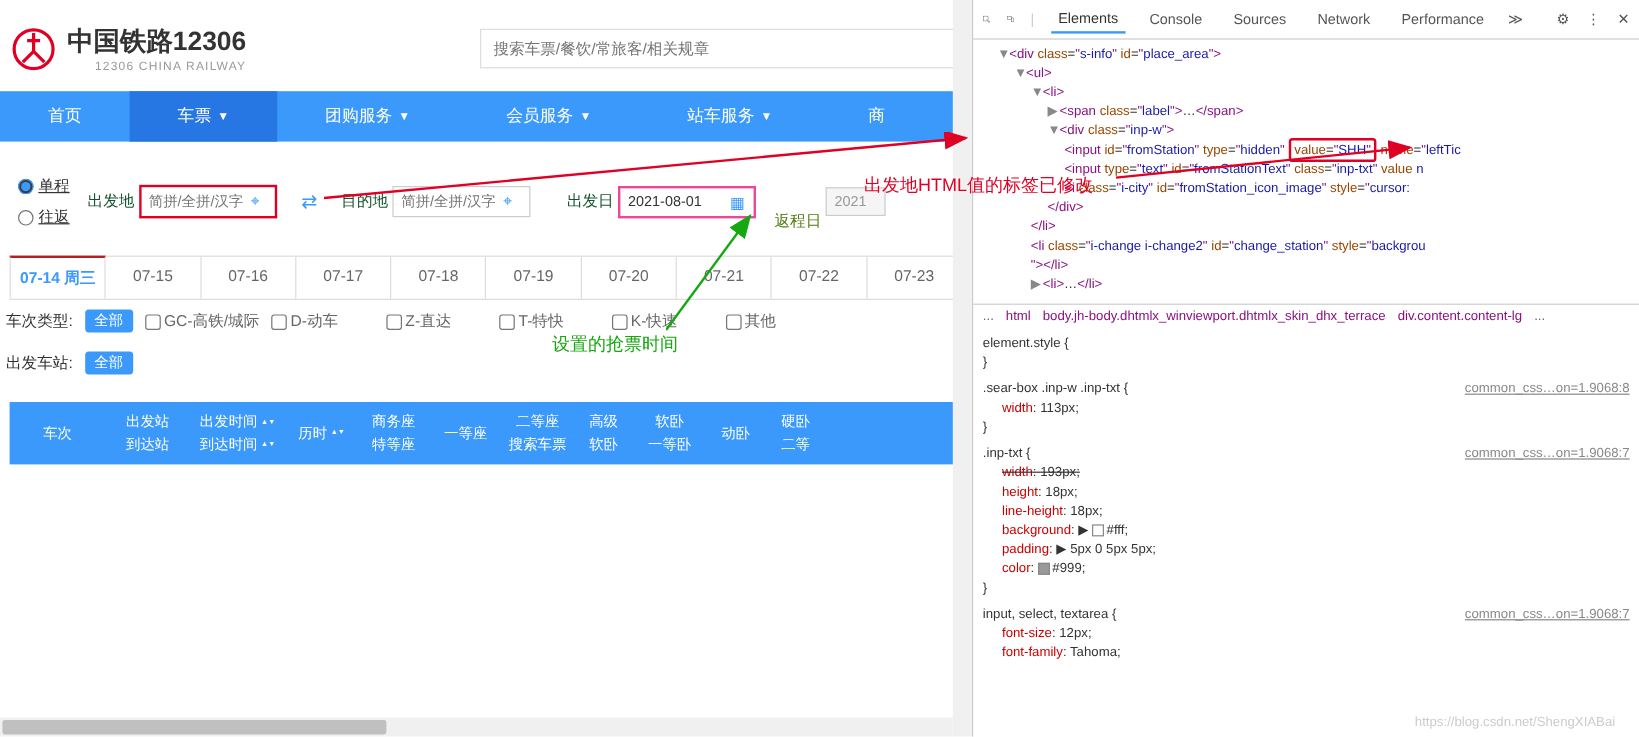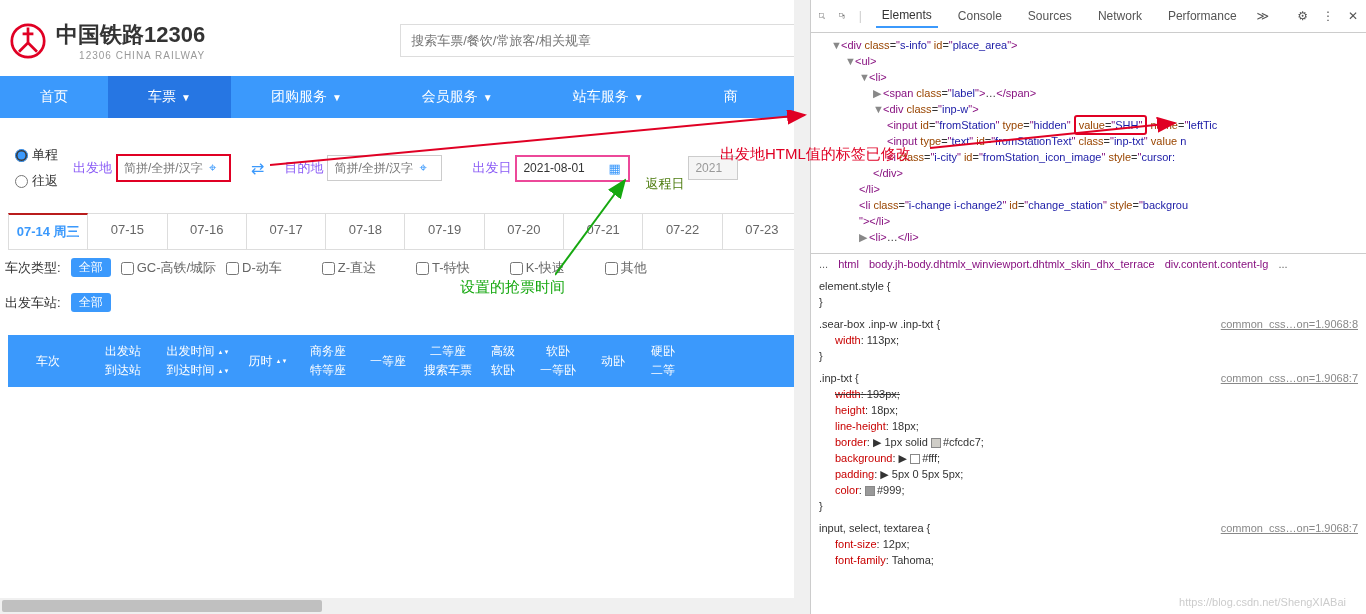--- a/index.html
+++ b/index.html
@@ -20,24 +20,24 @@
     
     
     .nav { background: #3b99fc; display: flex; height: 42px; }
     .nav-item { padding: 0 40px; display: flex; align-items: center; color: #fff; font-size: 14px; cursor: pointer; gap: 5px; }
     .nav-item.active { background: #2676e3; }
     .chevron { font-size: 10px; }
     
     
     .search-form { padding: 25px 15px 20px 15px; display: flex; align-items: center; gap: 15px; font-size: 13px; }
     .trip-type { display: flex; flex-direction: column; gap: 8px; }
-    .radio-item { display: flex; align-items: center; gap: 4px; }
+    .radio-item { display: flex; align-items: center; gap: 4px; text-decoration: underline; }
     .radio-item input { accent-color: #3b99fc; }
     .field-group { display: flex; align-items: center; gap: 4px; }
-    .field-label { color: #8b5cf6; }
+    .field-label { color: #14532d; }
     .inp-w { position: relative; display: flex; align-items: center; border: 1px solid #ccc; padding: 4px 6px; width: 115px; }
     .inp-w.red-box { border: 2px solid #e00024; }
     .inp-w.green-box { border: 2px solid #ec4899; }
     .inp-txt { border: none; outline: none; width: 85px; color: #999; font-size: 12px; }
     .inp-txt.has-value { color: #333; }
     .loc-icon { color: #3b99fc; }
     .cal-icon { color: #3b99fc; }
     .swap-icon { color: #3b99fc; font-size: 16px; padding: 0 5px; cursor: pointer; }
     .disabled-field { background: #f5f5f5; }
     .disabled-field .inp-txt { background: #f5f5f5; }
@@ -364,21 +364,20 @@
       <div class="rule">
         <div><span class="selector">.sear-box .inp-w .inp-txt</span> {<span class="rule-link">common_css…on=1.9068:8</span></div>
         <div class="prop"><span class="prop-name">width</span>: <span class="prop-val">113px</span>;</div>
         <div>}</div>
       </div>
       <div class="rule">
         <div><span class="selector">.inp-txt</span> {<span class="rule-link">common_css…on=1.9068:7</span></div>
         <div class="prop strike"><span class="prop-name">width</span>: <span class="prop-val">193px</span>;</div>
         <div class="prop"><span class="prop-name">height</span>: <span class="prop-val">18px</span>;</div>
         <div class="prop"><span class="prop-name">line-height</span>: <span class="prop-val">18px</span>;</div>
-        <div class="prop"><span class="prop-name">border</span>: ▶ <span class="prop-val">1px solid</span> <span class="swatch" style="background:#cfcdc7;"></span><span>#cfcdc7</span>;</div>
         <div class="prop"><span class="prop-name">background</span>: ▶ <span class="swatch" style="background:#fff;"></span><span>#fff</span>;</div>
         <div class="prop"><span class="prop-name">padding</span>: ▶ <span class="prop-val">5px 0 5px 5px</span>;</div>
         <div class="prop"><span class="prop-name">color</span>: <span class="swatch" style="background:#999;"></span><span>#999</span>;</div>
         <div>}</div>
       </div>
       <div class="rule">
         <div><span class="selector">input, select, textarea</span> {<span class="rule-link">common_css…on=1.9068:7</span></div>
         <div class="prop"><span class="prop-name">font-size</span>: <span class="prop-val">12px</span>;</div>
         <div class="prop"><span class="prop-name">font-family</span>: <span class="prop-val">Tahoma</span>;</div>
       </div>

